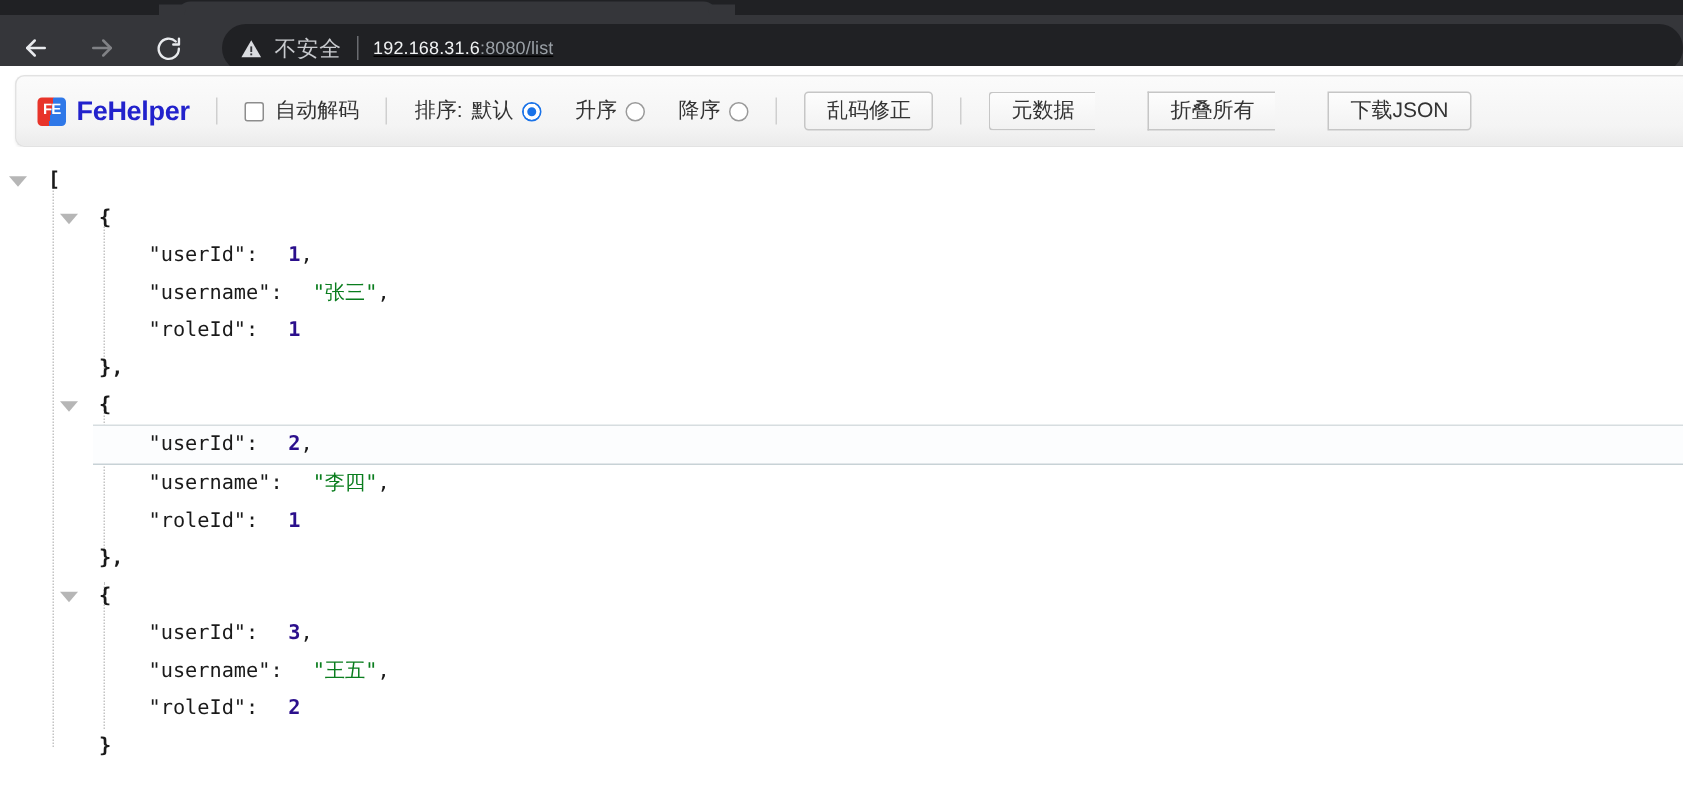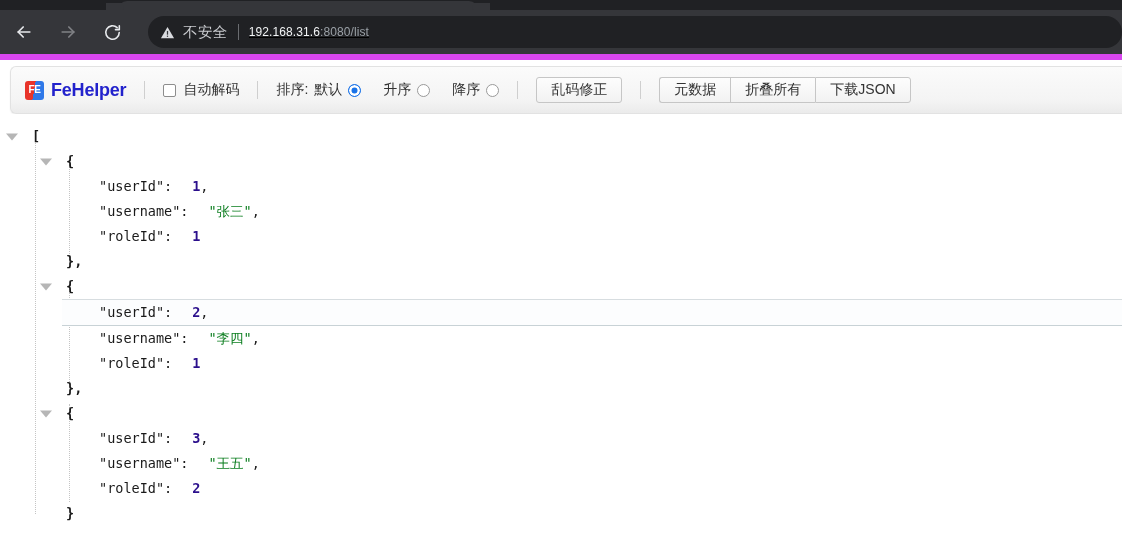--- a/index.html
+++ b/index.html
@@ -12,22 +12,22 @@
     height: 540px;
     overflow: hidden;
     background: #ffffff;
     font-family: "Liberation Sans", sans-serif;
     -webkit-font-smoothing: antialiased;
   }
 
   
   .browser-chrome {
     position: relative;
-    height: 60px;
-    background: #d946ef;
+    height: 44px;
+    background: #0f172a;
     overflow: hidden;
   }
   .tabstrip {
     position: absolute;
     top: 0; left: 0; right: 0;
     height: 12px;
     background: #202124;
   }
   .tab-shape {
     position: absolute;
@@ -232,20 +232,21 @@
     color: #333;
     cursor: pointer;
     display: flex;
     align-items: center;
     white-space: nowrap;
     box-sizing: border-box;
   }
   .btn-group {
     display: flex;
     align-items: center;
+    gap: 35px;
   }
   .btn-group .btn {
     border-radius: 0;
     border-right-width: 0;
   }
   .btn-group .btn:first-child { border-radius: 3px 0 0 3px; }
   .btn-group .btn:last-child  { border-radius: 0 3px 3px 0; border-right-width: 1px; }
 
   
   .json-area {

